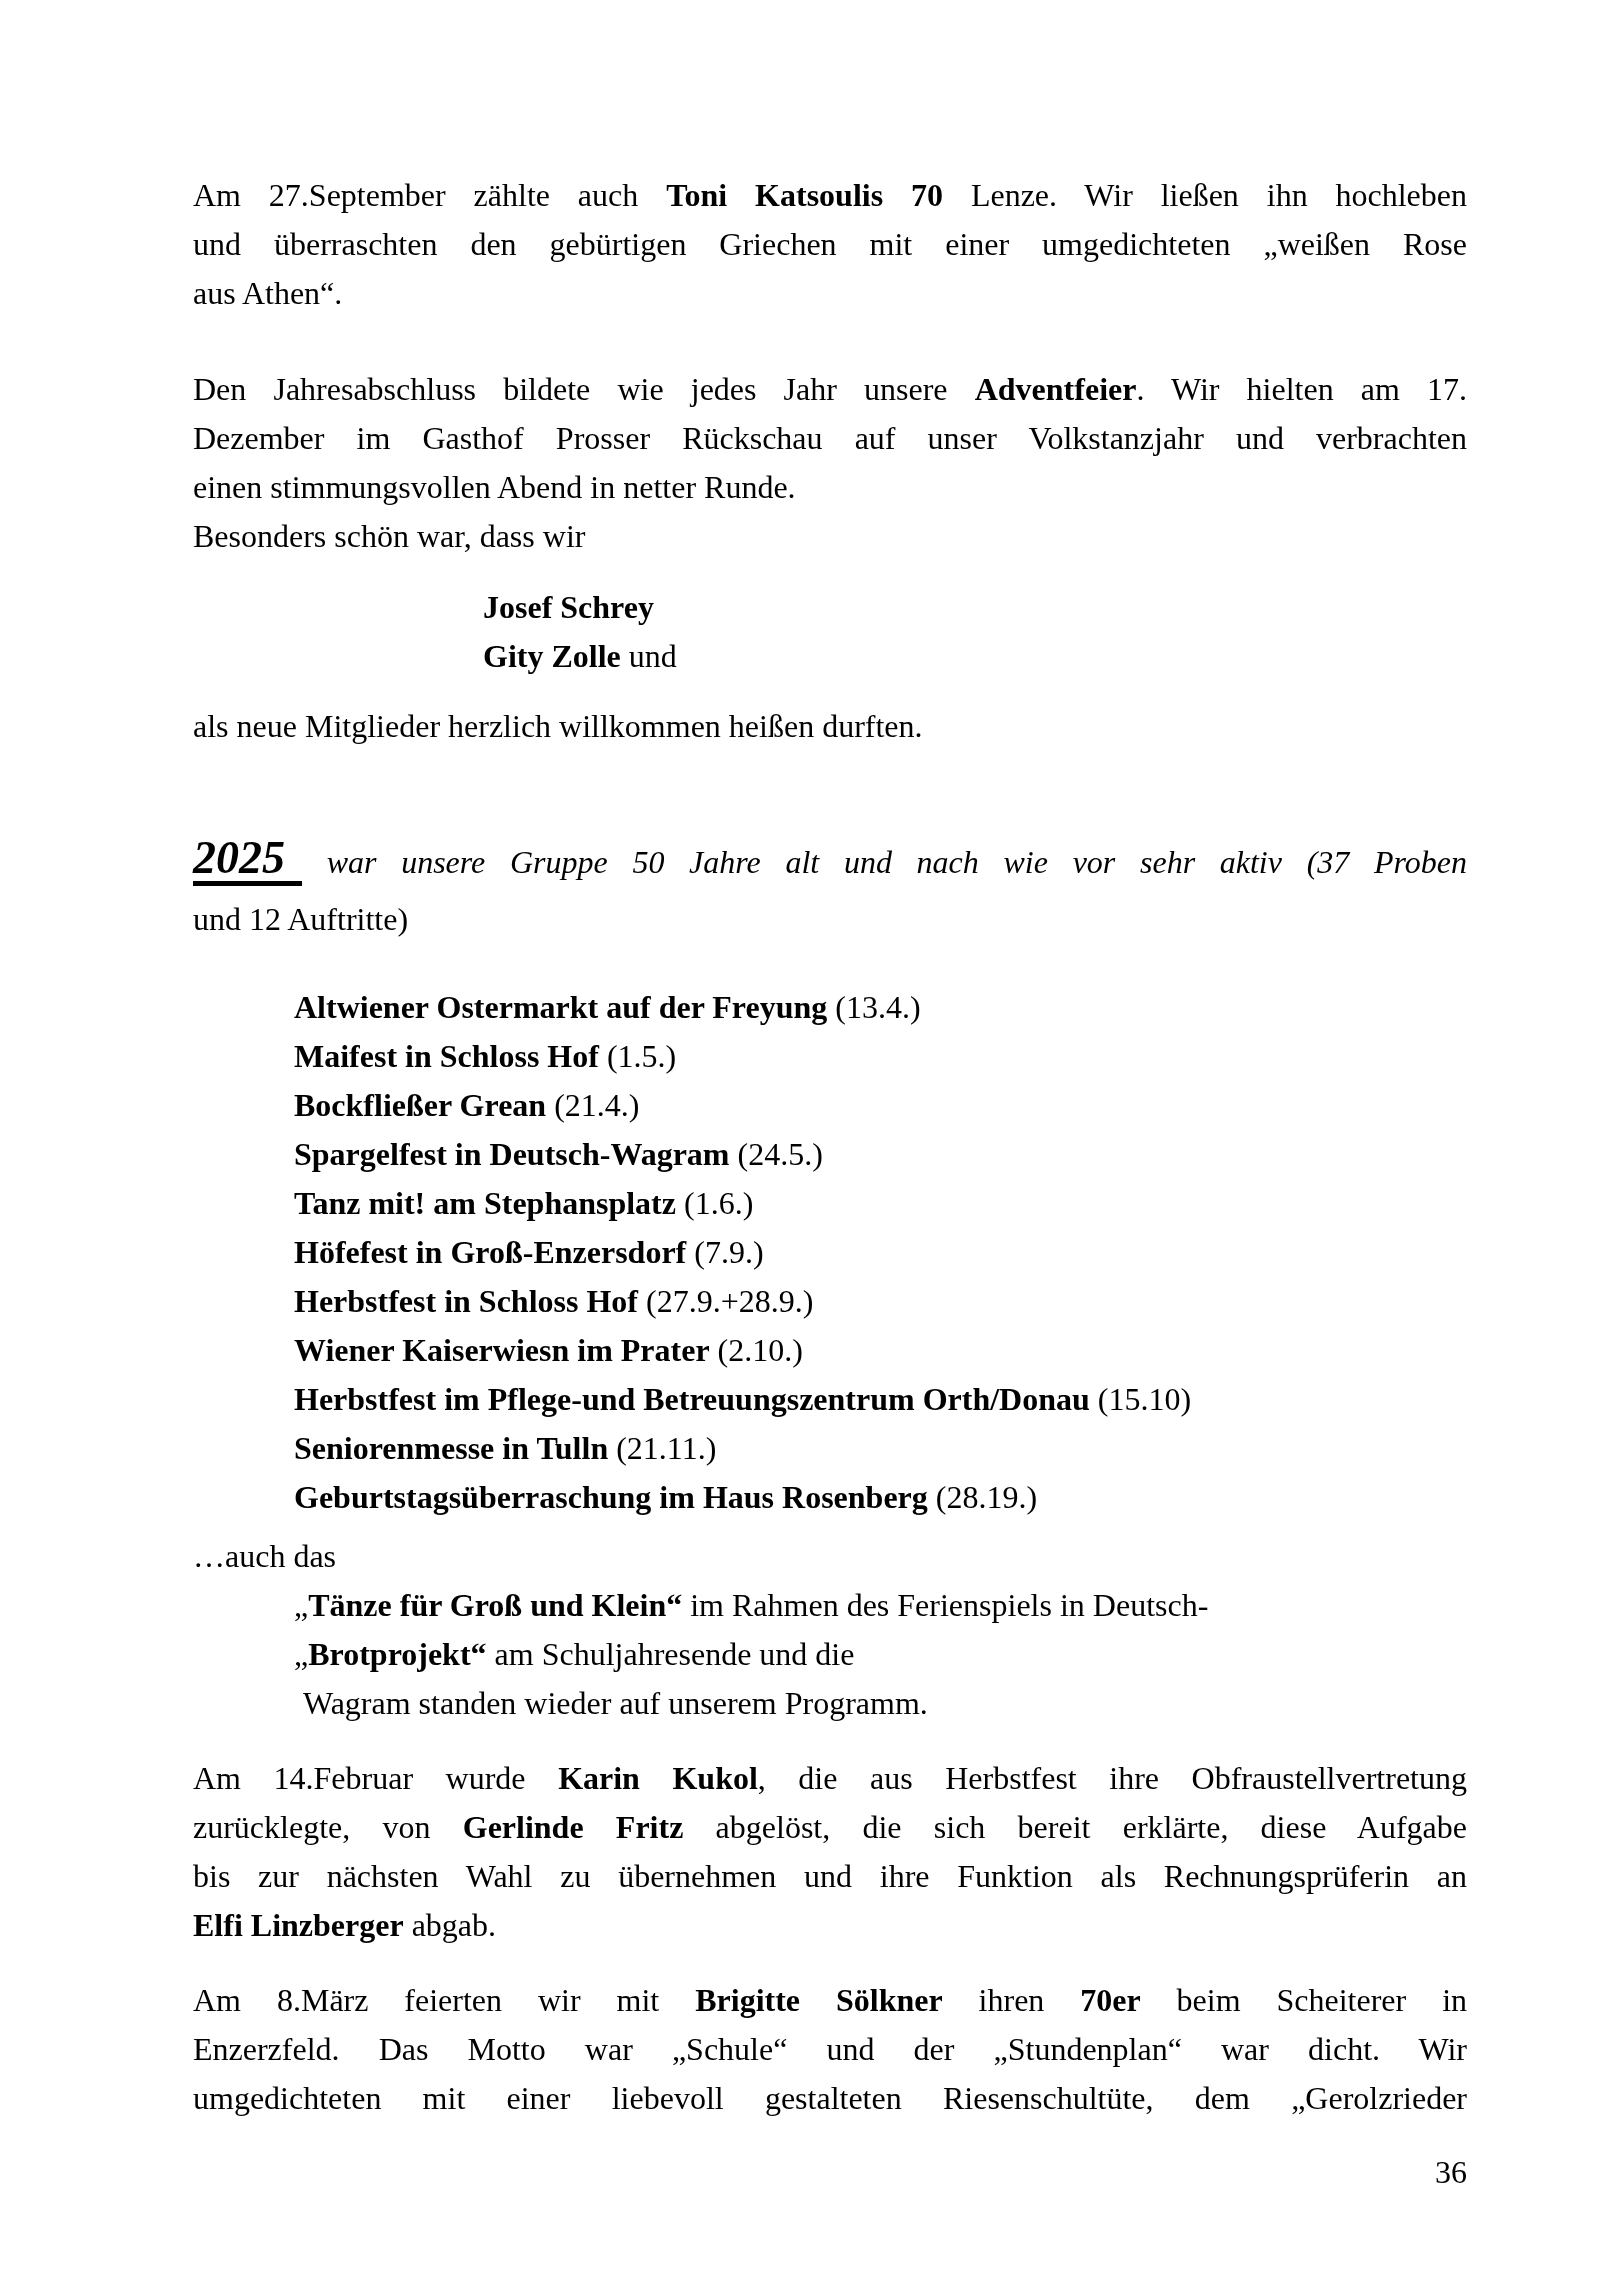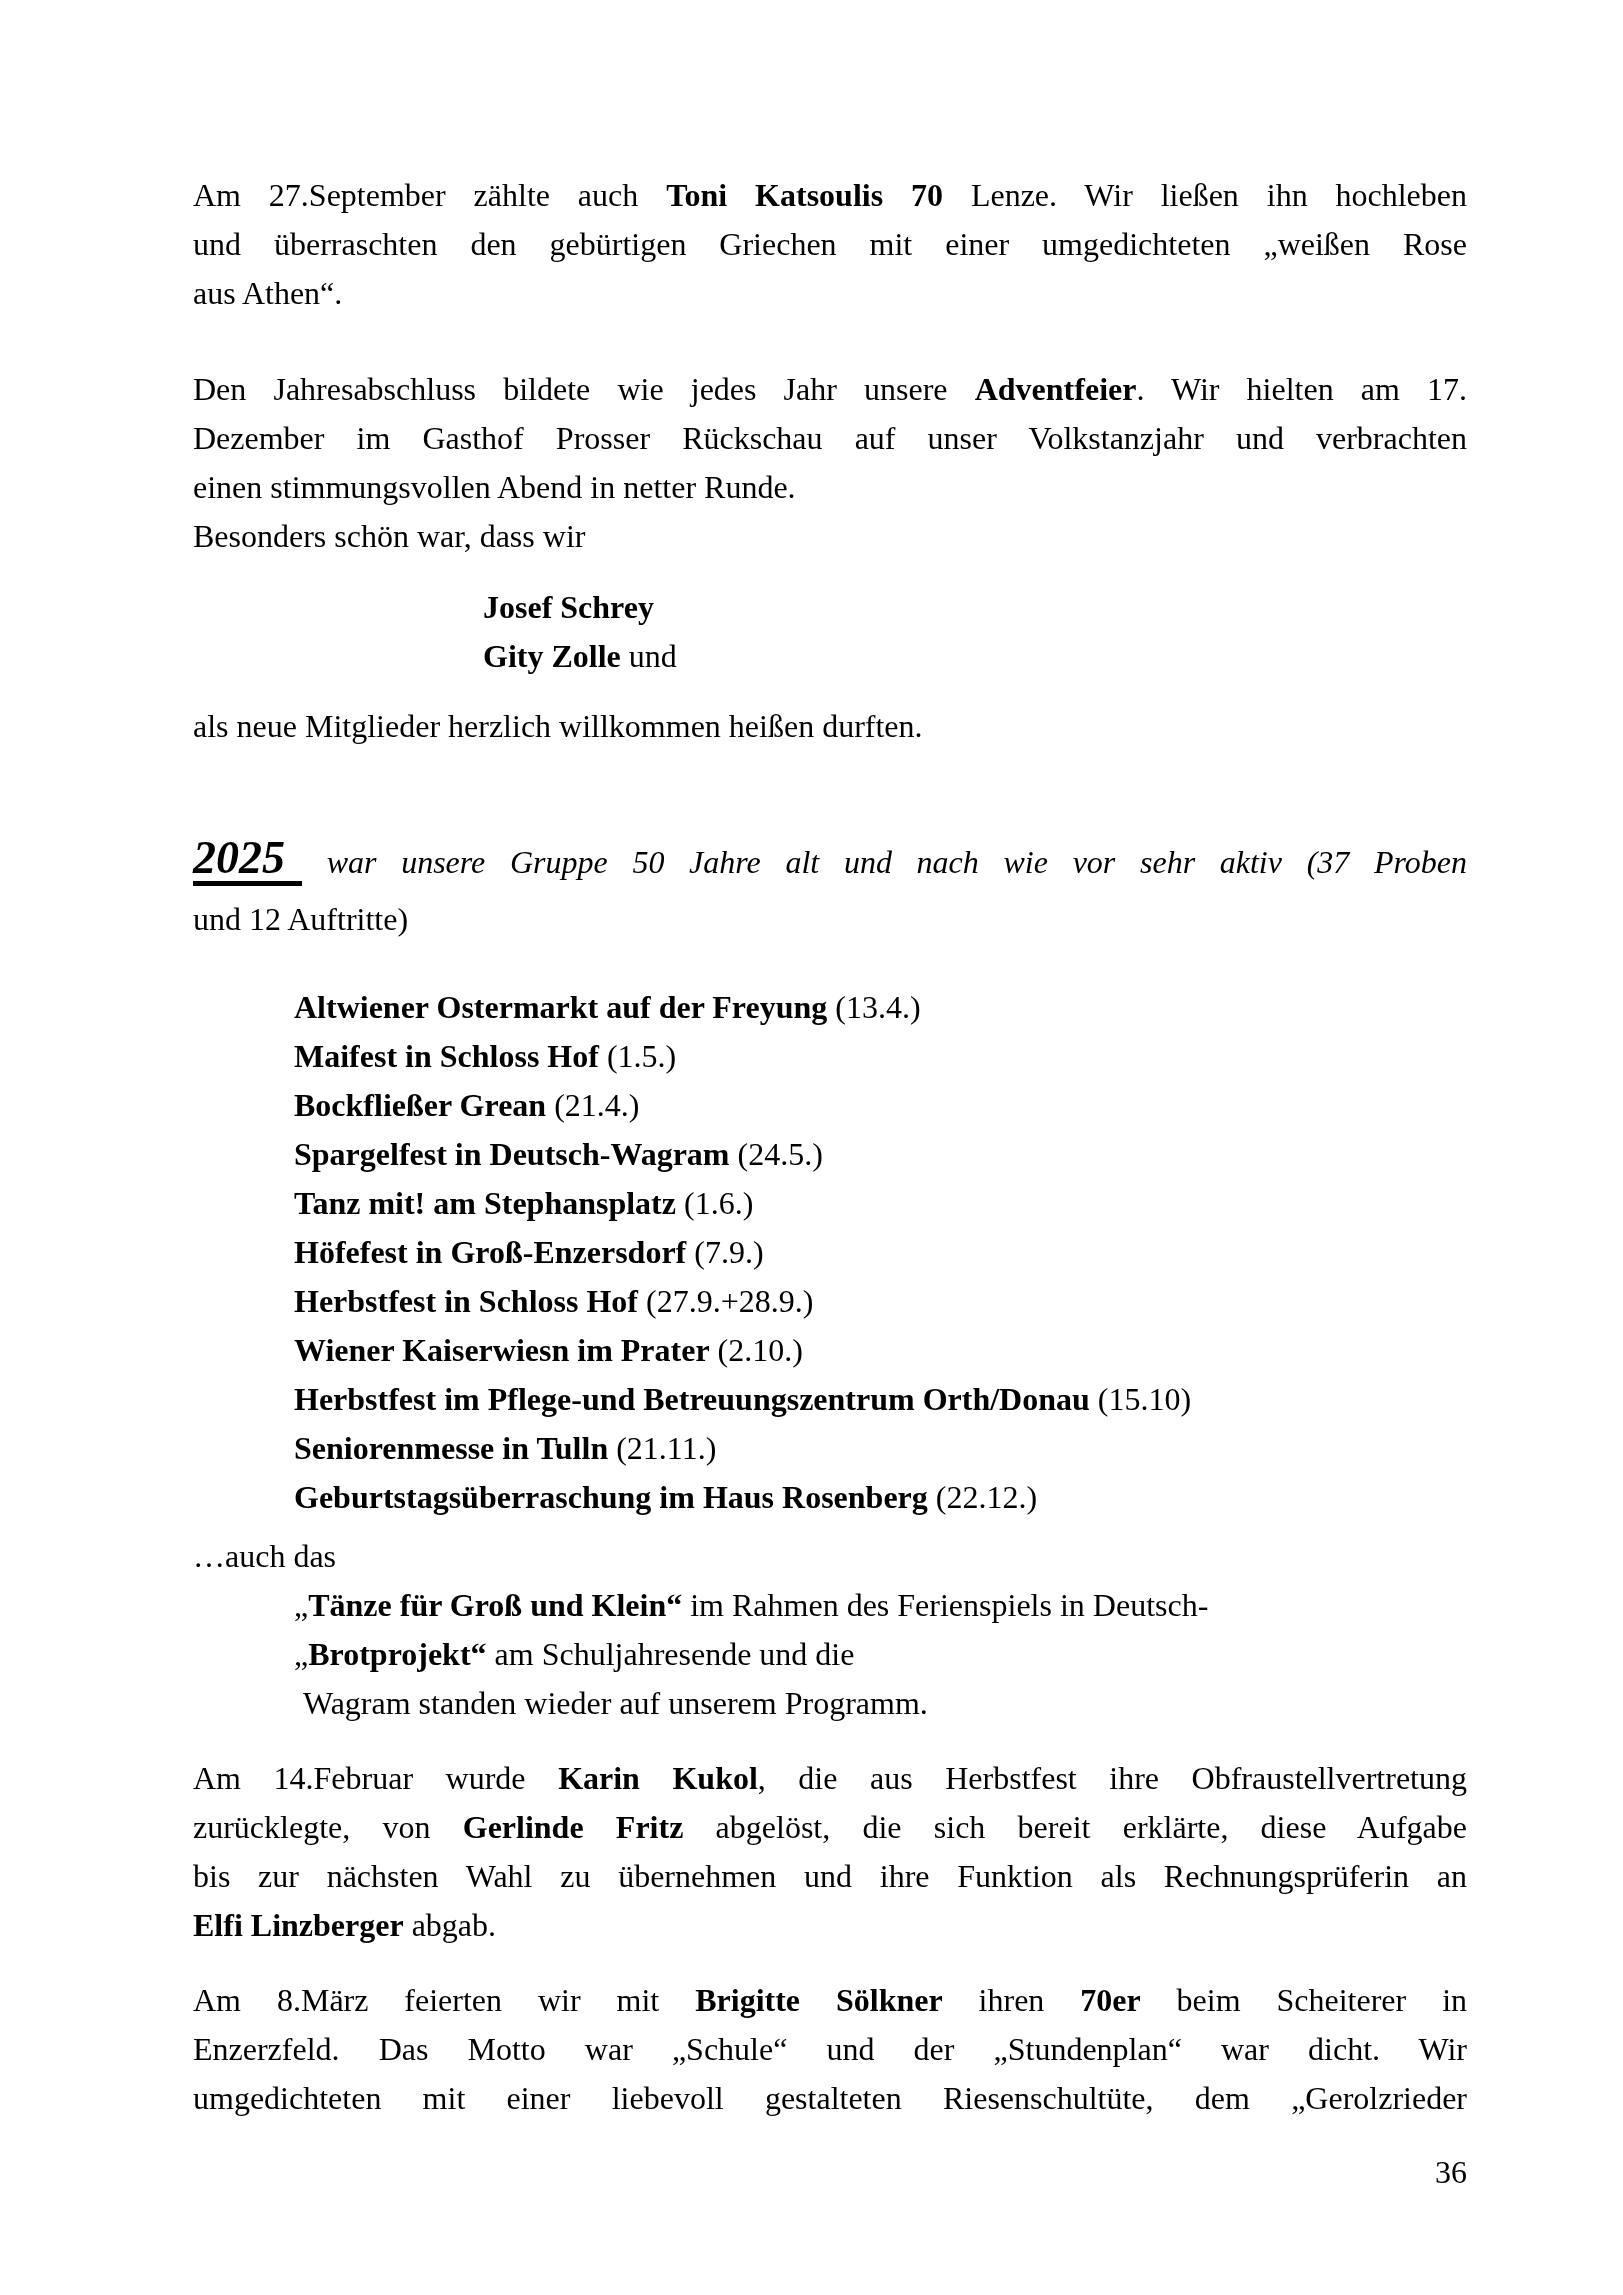--- a/index.html
+++ b/index.html
@@ -90,21 +90,21 @@
     <div class="line indent-list"><b>Altwiener Ostermarkt auf der Freyung</b><span> (13.4.)</span></div>
     <div class="line indent-list"><b>Maifest in Schloss Hof</b><span> (1.5.)</span></div>
     <div class="line indent-list"><b>Bockfließer Grean</b><span> (21.4.)</span></div>
     <div class="line indent-list"><b>Spargelfest in Deutsch-Wagram</b><span> (24.5.)</span></div>
     <div class="line indent-list"><b>Tanz mit! am Stephansplatz</b><span> (1.6.)</span></div>
     <div class="line indent-list"><b>Höfefest in Groß-Enzersdorf</b><span> (7.9.)</span></div>
     <div class="line indent-list"><b>Herbstfest in Schloss Hof</b><span> (27.9.+28.9.)</span></div>
     <div class="line indent-list"><b>Wiener Kaiserwiesn im Prater</b><span> (2.10.)</span></div>
     <div class="line indent-list"><b>Herbstfest im Pflege-und Betreuungszentrum Orth/Donau</b><span> (15.10)</span></div>
     <div class="line indent-list"><b>Seniorenmesse in Tulln</b><span> (21.11.)</span></div>
-    <div class="line indent-list"><b>Geburtstagsüberraschung im Haus Rosenberg</b><span> (22.12.)</span></div>
+    <div class="line indent-list"><b>Geburtstagsüberraschung im Haus Rosenberg</b><span> (28.19.)</span></div>
   </div>
 
   <div class="also-section">
     <div class="line">…auch das</div>
     <div class="line indent-list"><span>„</span><b>Tänze für Groß und Klein“</b><span> im Rahmen des Ferienspiels in Deutsch-</span></div>
     <div class="line indent-list"><span>„</span><b>Brotprojekt“</b><span> am Schuljahresende und die</span></div>
     <div class="line indent-list2">Wagram standen wieder auf unserem Programm.</div>
   </div>
 
   <div class="para-karin">

